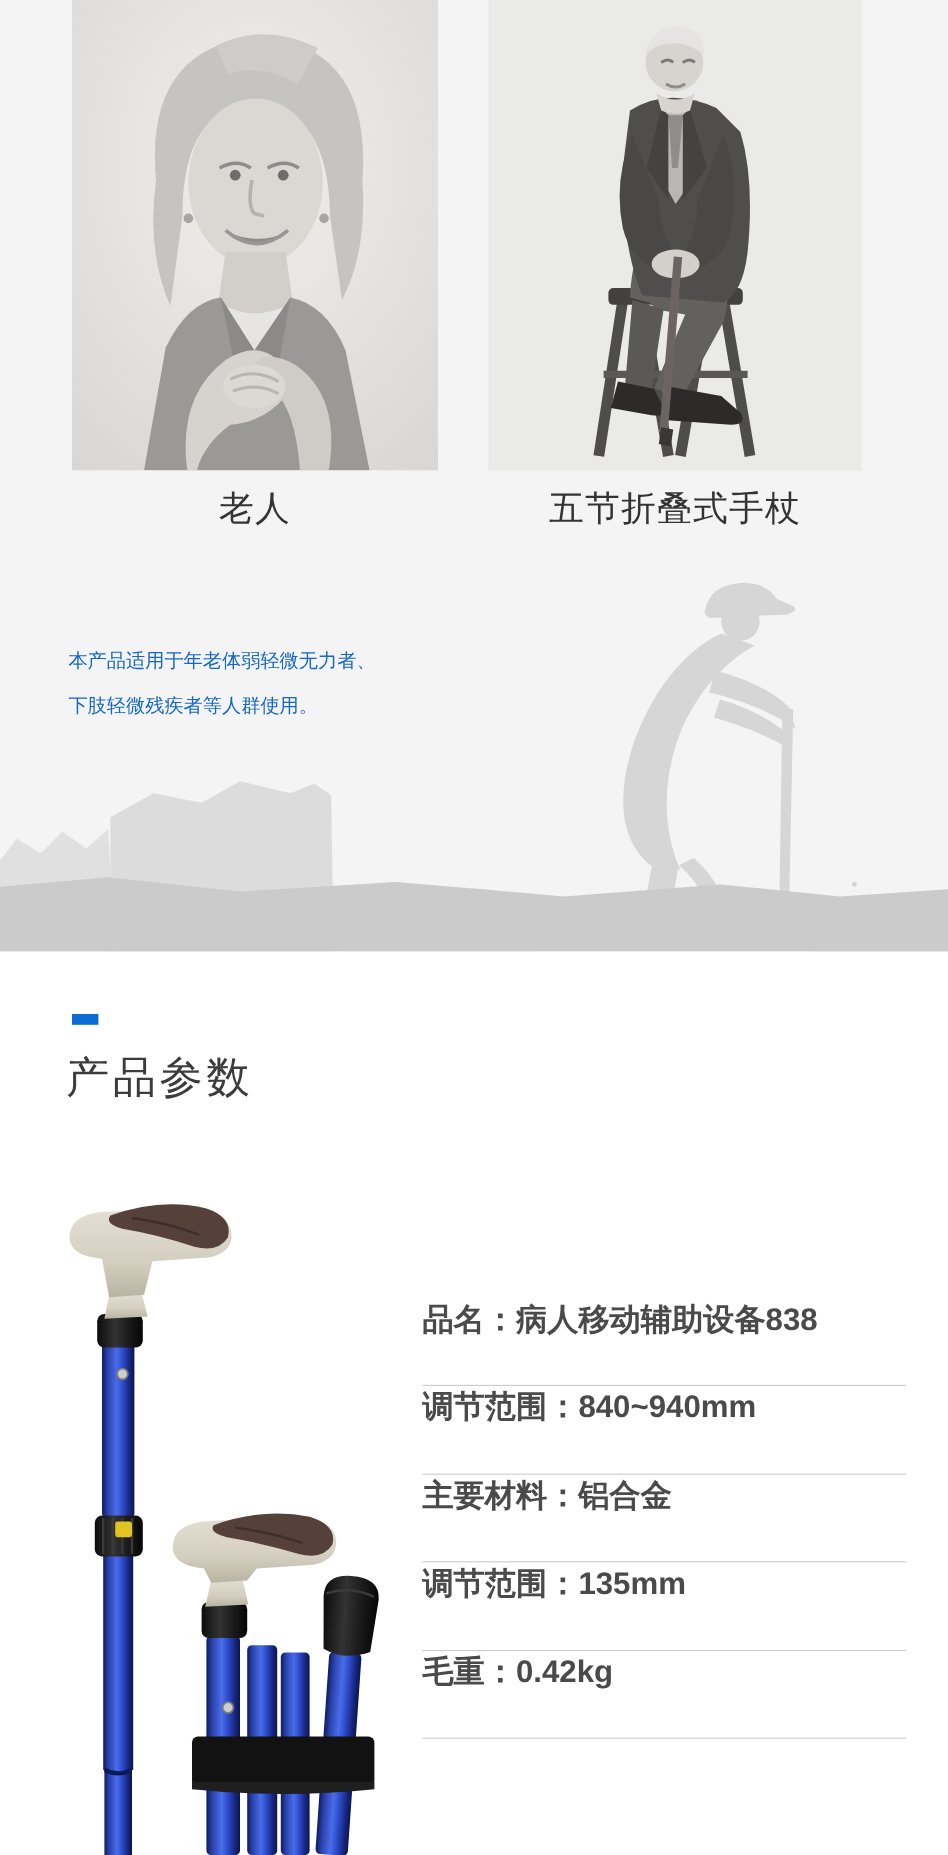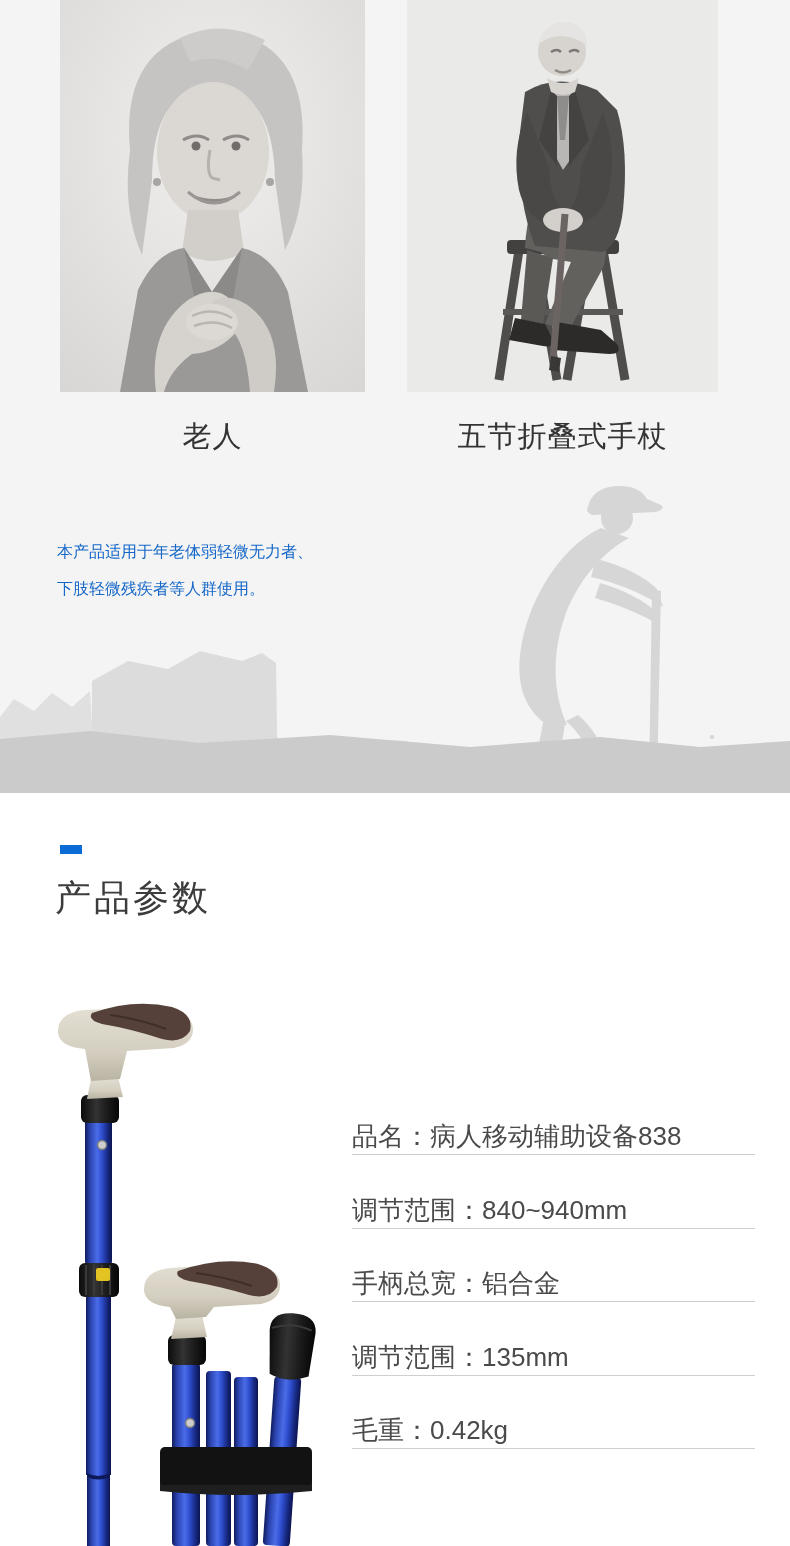--- a/index.html
+++ b/index.html
@@ -8,39 +8,39 @@
     position:relative; width:790px; height:1546px; overflow:hidden;
     font-family:"Liberation Sans","DejaVu Sans",sans-serif;
     background:#ffffff;
   }
   
   .top-zone { position:absolute; left:0; top:0; width:790px; height:793px; background:#f4f4f4; }
   .photo-card { position:absolute; top:0; height:392px; background:#e9e9e8; overflow:hidden; }
   .photo-left  { left:60px;  width:305px; }
   .photo-right { left:407px; width:311px; }
   .photo-card svg { display:block; width:100%; height:100%; }
-  .caption { position:absolute; top:417px; font-size:29px; color:#333333; text-align:center; letter-spacing:1px; }
+  .caption { position:absolute; top:404px; font-size:29px; color:#333333; text-align:center; letter-spacing:1px; }
   .caption-left  { left:60px;  width:305px; }
   .caption-right { left:407px; width:311px; }
 
   .audience-note { position:absolute; left:57px; top:533px; font-size:16px; line-height:37px; color:#1567c8; z-index:3; }
 
   .silhouette-scene { position:absolute; left:0; top:455px; width:790px; height:338px; z-index:1; }
   .silhouette-scene svg { display:block; width:100%; height:100%; }
 
   
   .params-zone { position:absolute; left:0; top:793px; width:790px; height:753px; background:#ffffff; }
   .accent-dash { position:absolute; left:60px; top:845px; width:22px; height:9px; background:#0b6cd6; }
   .section-title { position:absolute; left:55px; top:874px; font-size:36px; font-weight:400; color:#3c3c3c; letter-spacing:3px; }
 
   .product-image { position:absolute; left:30px; top:985px; width:310px; height:561px; }
   .product-image svg { display:block; width:100%; height:100%; }
 
   .spec-list { position:absolute; left:352px; top:1082px; width:403px; }
-  .spec-row { height:73.4px; display:flex; align-items:flex-end; border-bottom:1px solid #cfcfcf; font-size:26px; color:#4a4a4a; white-space:nowrap; }
+  .spec-row { height:73.4px; display:flex; align-items:flex-start; border-bottom:1px solid #cfcfcf; font-size:26px; color:#4a4a4a; white-space:nowrap;font-weight:bold; }
 </style>
 </head>
 <body>
 
 <div class="page">
 
   <div class="top-zone">
 
     <div class="photo-card photo-left">
       <svg viewBox="0 0 305 392">
@@ -252,21 +252,21 @@
   </div>
 
   <div class="spec-list">
     <div class="spec-row">
         <span>品名：病人移动辅助设备838</span>
       </div>
     <div class="spec-row">
         <span>调节范围：840~940mm</span>
       </div>
     <div class="spec-row">
-        <span>手柄总宽：铝合金</span>
+        <span>主要材料：铝合金</span>
       </div>
     <div class="spec-row">
         <span>调节范围：135mm</span>
       </div>
     <div class="spec-row">
         <span>毛重：0.42kg</span>
       </div>
   </div>
 
 </div>

